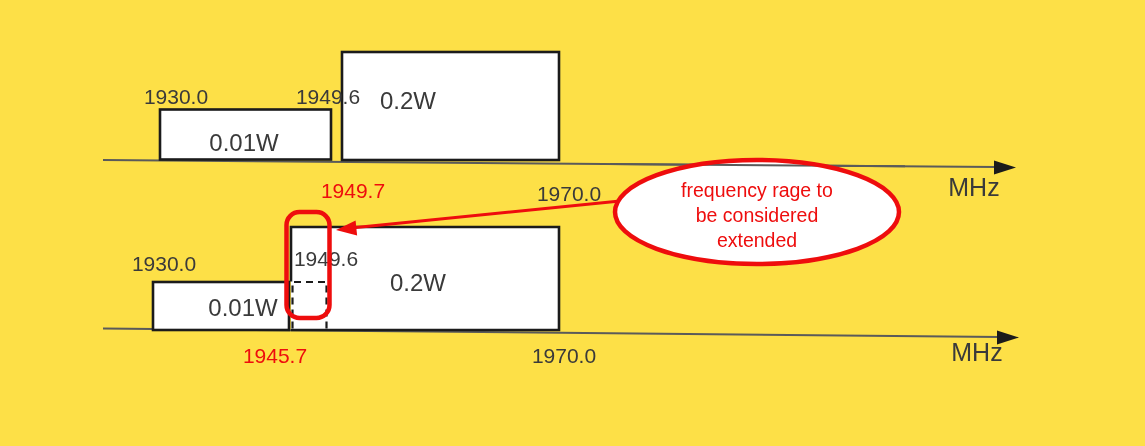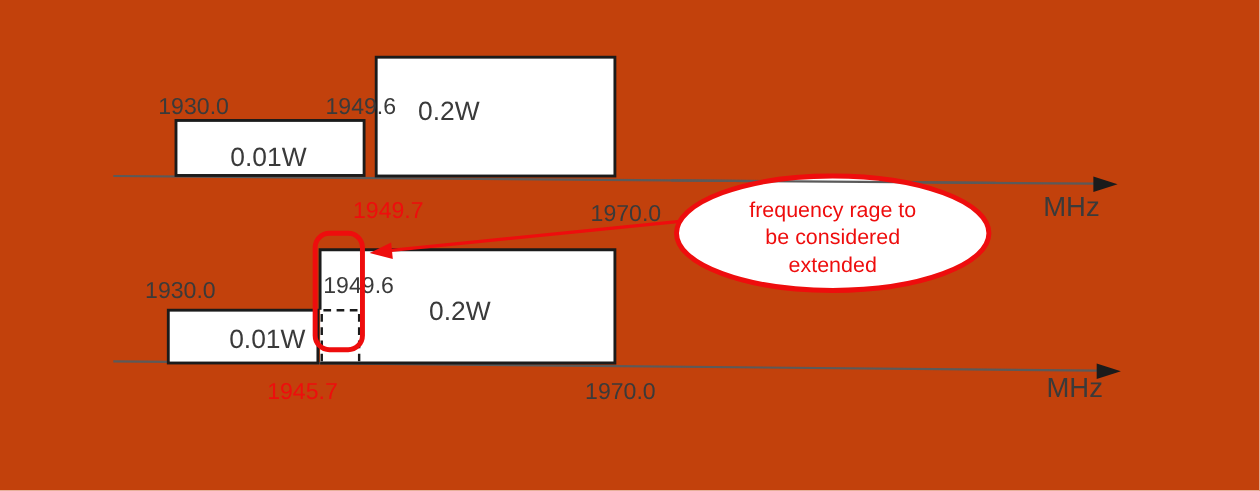--- a/index.html
+++ b/index.html
@@ -1,16 +1,16 @@
 <!DOCTYPE html>
 <html><head>
 <meta charset="utf-8">
 <style>
   html,body{margin:0;padding:0;background:#ffffff;}
-  .stage{position:relative;width:1145px;height:446px;background:#c2410c;overflow:hidden;
+  .stage{position:relative;width:1145px;height:446px;background:#fde047;overflow:hidden;
          font-family:"Liberation Sans", sans-serif;}
   svg text{font-family:"Liberation Sans", sans-serif;}
   .num{font-size:21px;fill:#3a3a3a;text-anchor:middle;}
   .num-red{font-size:21px;fill:#ee0d0d;text-anchor:middle;}
   .pw{font-size:24px;fill:#3a3a3a;text-anchor:middle;}
   .unit{font-size:25px;fill:#3a3a3a;text-anchor:middle;}
   .ann{font-size:19.5px;fill:#ee0d0d;text-anchor:middle;}
   .blk{fill:#ffffff;stroke:#1b1b1b;stroke-width:2.6;}
   .axisln{stroke:#5a5a5a;stroke-width:2;fill:none;}
   .dash{stroke:#1b1b1b;stroke-width:2.2;fill:none;stroke-dasharray:7 5;}

